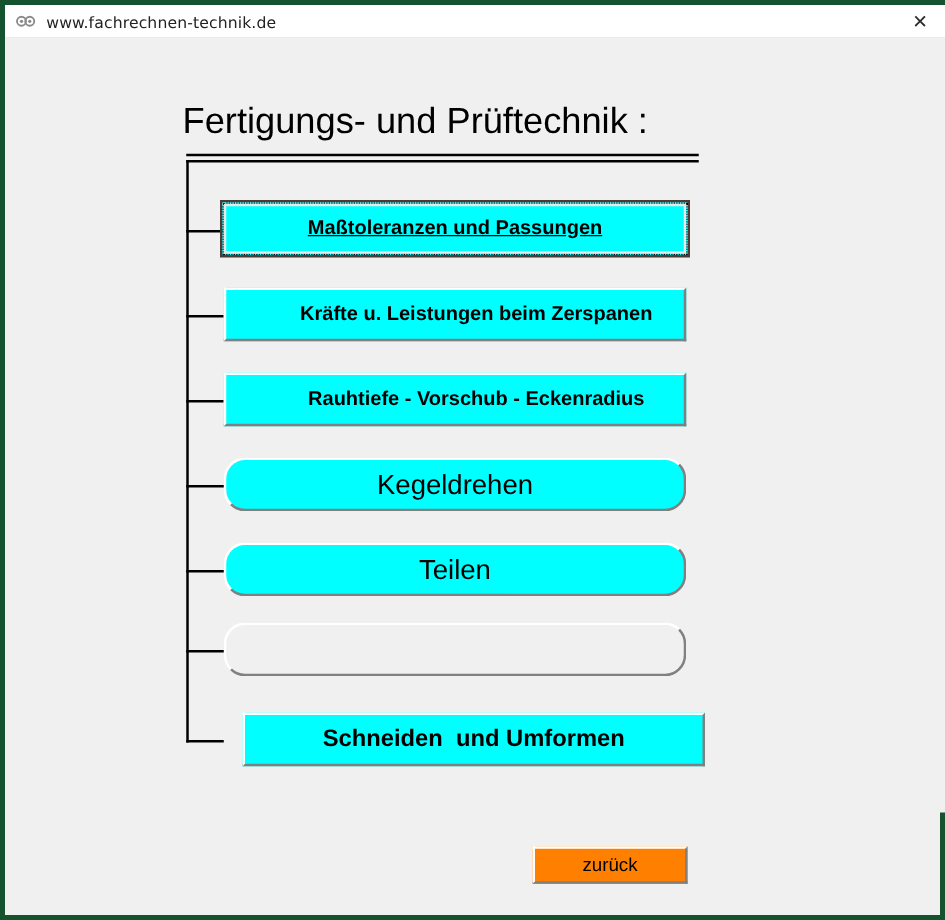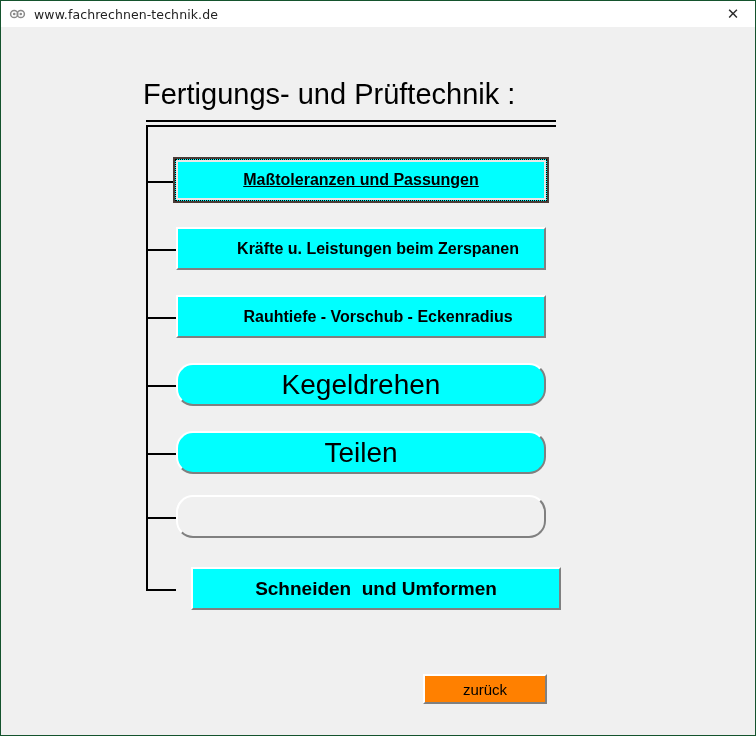--- a/index.html
+++ b/index.html
@@ -12,21 +12,21 @@
     background: #f0f0f0;
     font-family: "Liberation Sans", sans-serif;
     overflow: hidden;
   }
   #app {
     position: relative;
     width: 756px;
     height: 736px;
     background: #f0f0f0;
     box-sizing: border-box;
-    border: 1px solid #14532d;
+    border: 4px solid #14532d;
   }
 
   
   #titlebar {
     position: absolute;
     left: 0; top: 0;
     width: 754px;
     height: 26px;
     background: #ffffff;
     border-bottom: 1px solid #d4d4d4;
@@ -127,21 +127,21 @@
     display: flex;
     align-items: center;
     justify-content: center;
     color: #000000;
     font-family: "Liberation Sans", sans-serif;
     cursor: default;
     padding: 0 6px;
     white-space: pre;
   }
   .btn.small  { font-size: 16px; font-weight: bold; padding-left: 40px; }
-  .btn.large  { font-size: 28px; font-weight: normal; border-radius: 17px; }
+  .btn.large  { font-size: 22px; font-weight: normal; border-radius: 17px; }
   .btn.medium { font-size: 19px; font-weight: bold; margin-left: 15px; }
 
   .btn.focused {
     left: 172px;
     width: 376px;
     height: 46px;
     border: 2px solid #4a3b36;
     background: #00ffff;
     padding: 0;
   }

